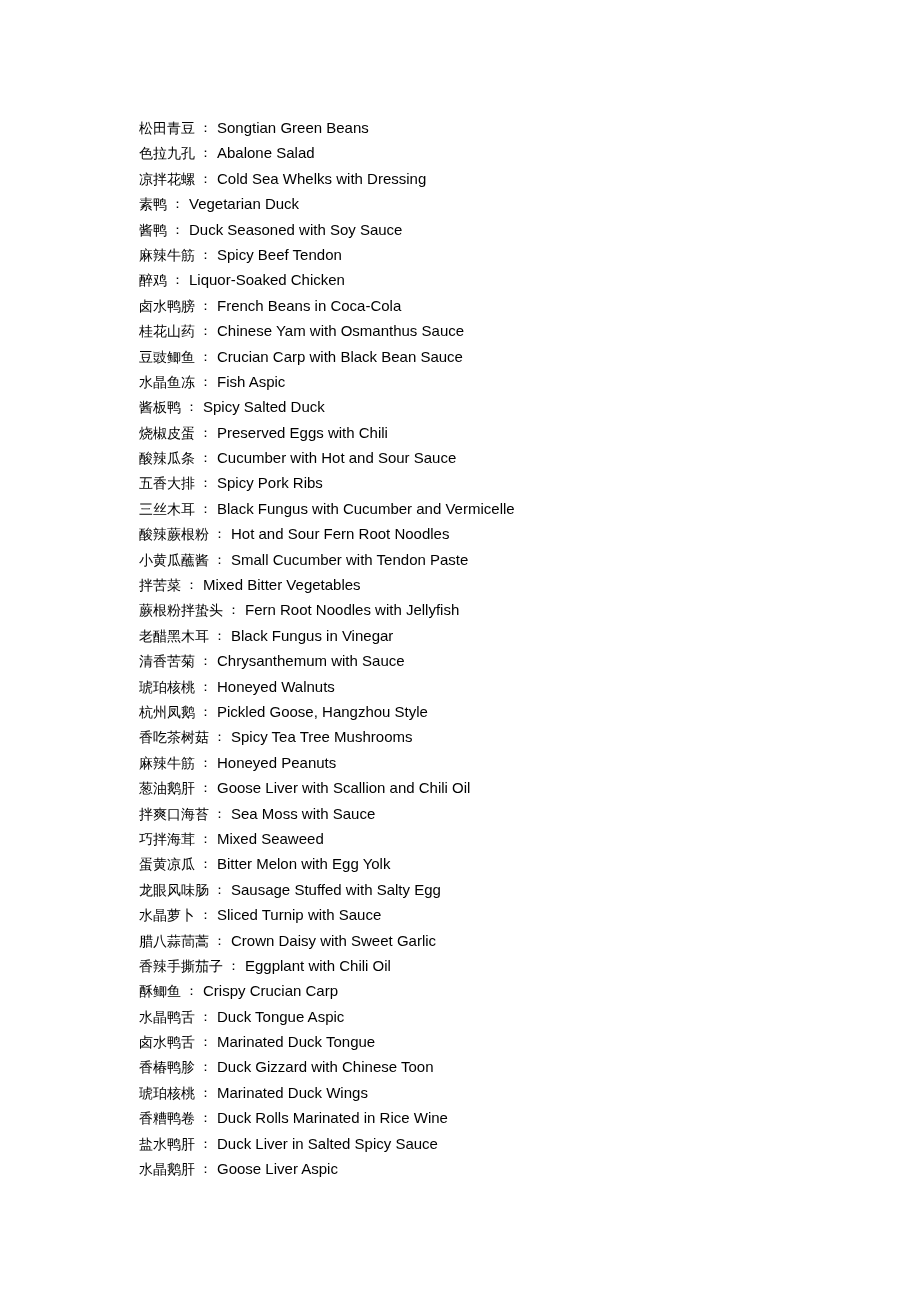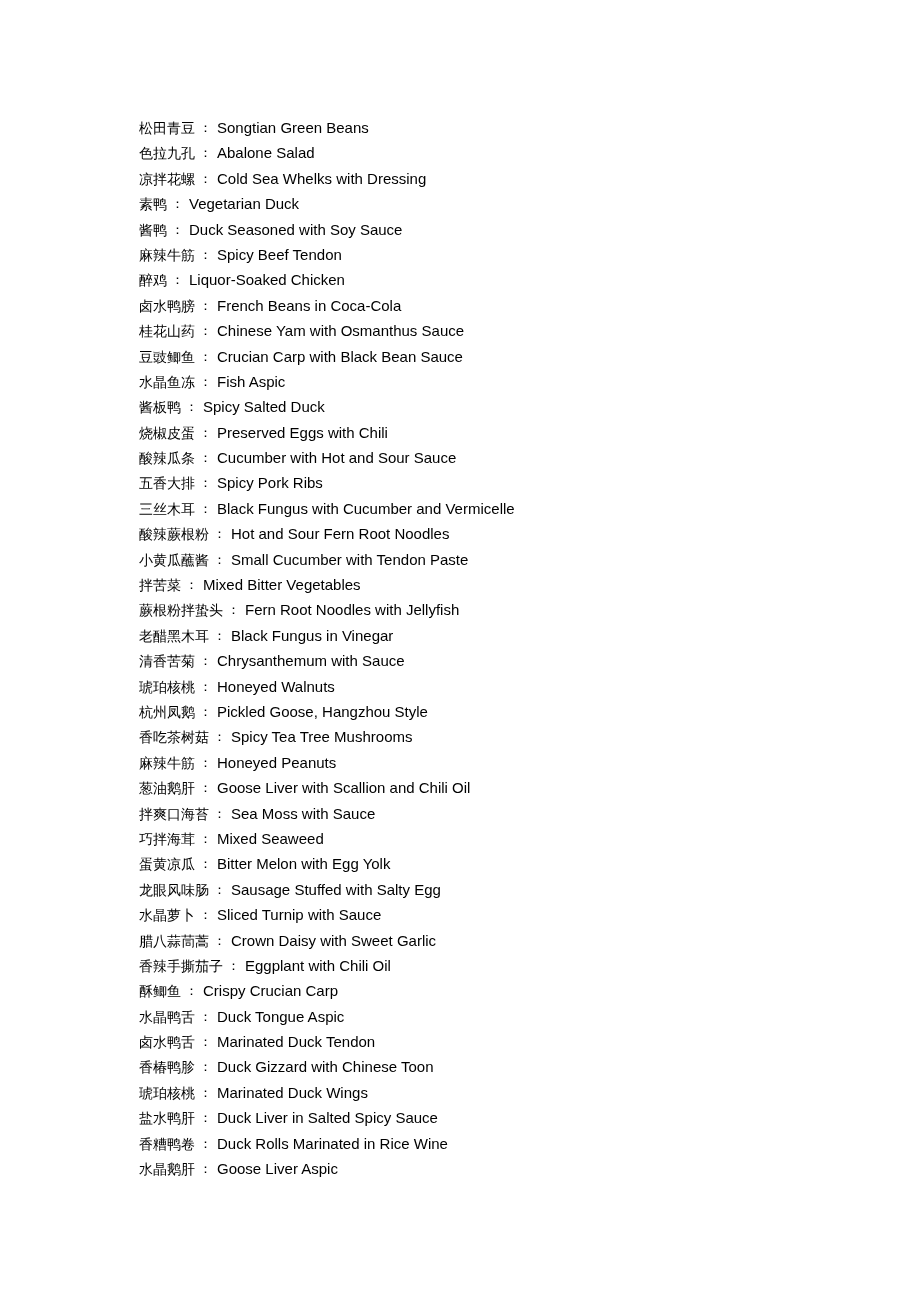--- a/index.html
+++ b/index.html
@@ -99,20 +99,20 @@
       <li class="entry-row"><span class="term-cn">葱油鹅肝</span><span class="sep">：</span><span class="term-en">Goose Liver with Scallion and Chili Oil</span></li>
       <li class="entry-row"><span class="term-cn">拌爽口海苔</span><span class="sep">：</span><span class="term-en">Sea Moss with Sauce</span></li>
       <li class="entry-row"><span class="term-cn">巧拌海茸</span><span class="sep">：</span><span class="term-en">Mixed Seaweed</span></li>
       <li class="entry-row"><span class="term-cn">蛋黄凉瓜</span><span class="sep">：</span><span class="term-en">Bitter Melon with Egg Yolk</span></li>
       <li class="entry-row"><span class="term-cn">龙眼风味肠</span><span class="sep">：</span><span class="term-en">Sausage Stuffed with Salty Egg</span></li>
       <li class="entry-row"><span class="term-cn">水晶萝卜</span><span class="sep">：</span><span class="term-en">Sliced Turnip with Sauce</span></li>
       <li class="entry-row"><span class="term-cn">腊八蒜茼蒿</span><span class="sep">：</span><span class="term-en">Crown Daisy with Sweet Garlic</span></li>
       <li class="entry-row"><span class="term-cn">香辣手撕茄子</span><span class="sep">：</span><span class="term-en">Eggplant with Chili Oil</span></li>
       <li class="entry-row"><span class="term-cn">酥鲫鱼</span><span class="sep">：</span><span class="term-en">Crispy Crucian Carp</span></li>
       <li class="entry-row"><span class="term-cn">水晶鸭舌</span><span class="sep">：</span><span class="term-en">Duck Tongue Aspic</span></li>
-      <li class="entry-row"><span class="term-cn">卤水鸭舌</span><span class="sep">：</span><span class="term-en">Marinated Duck Tendon</span></li>
+      <li class="entry-row"><span class="term-cn">卤水鸭舌</span><span class="sep">：</span><span class="term-en">Marinated Duck Tongue</span></li>
       <li class="entry-row"><span class="term-cn">香椿鸭胗</span><span class="sep">：</span><span class="term-en">Duck Gizzard with Chinese Toon</span></li>
       <li class="entry-row"><span class="term-cn">琥珀核桃</span><span class="sep">：</span><span class="term-en">Marinated Duck Wings</span></li>
+      <li class="entry-row"><span class="term-cn">香糟鸭卷</span><span class="sep">：</span><span class="term-en">Duck Rolls Marinated in Rice Wine</span></li>
       <li class="entry-row"><span class="term-cn">盐水鸭肝</span><span class="sep">：</span><span class="term-en">Duck Liver in Salted Spicy Sauce</span></li>
-      <li class="entry-row"><span class="term-cn">香糟鸭卷</span><span class="sep">：</span><span class="term-en">Duck Rolls Marinated in Rice Wine</span></li>
       <li class="entry-row"><span class="term-cn">水晶鹅肝</span><span class="sep">：</span><span class="term-en">Goose Liver Aspic</span></li>
     </ul>
 </div>
 
 </body></html>

